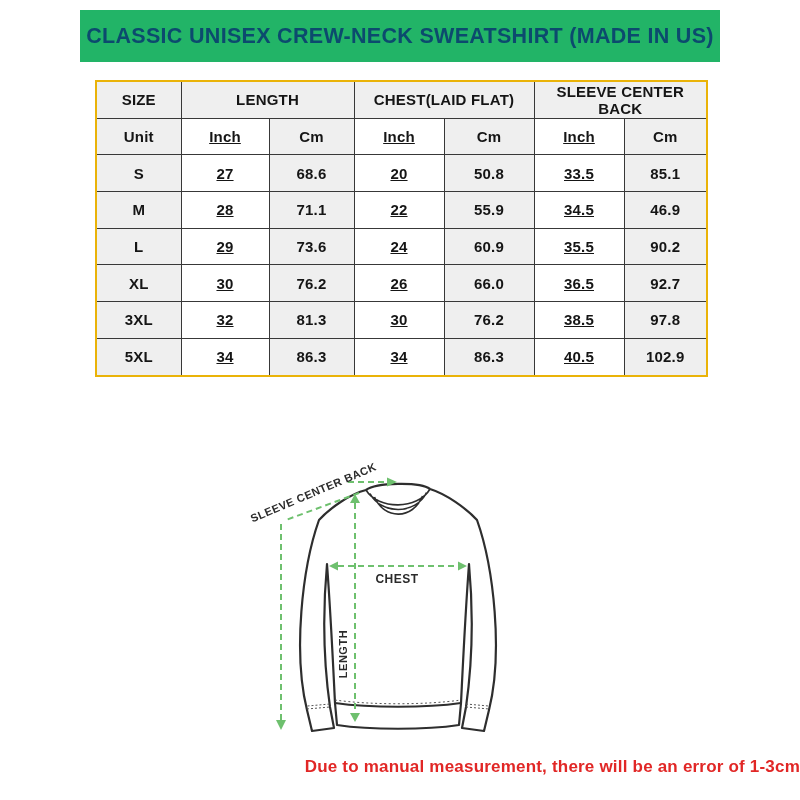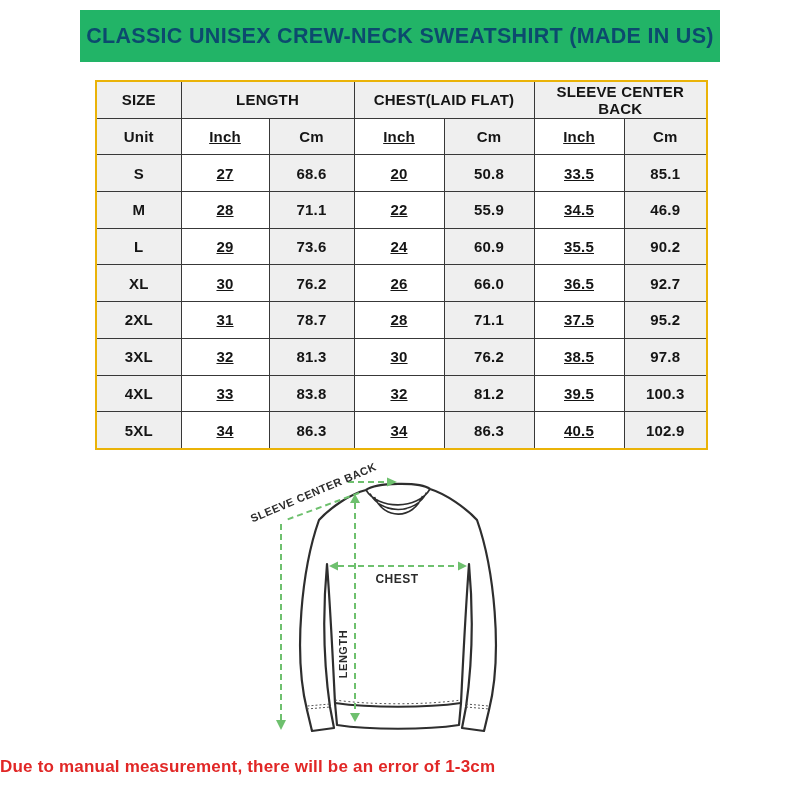--- a/index.html
+++ b/index.html
@@ -25,21 +25,21 @@
     font-size:15px;font-weight:bold;color:#151515;
     letter-spacing:.2px;
   }
   td.gray{background:#EFEFEF;}
   td.white{background:#ffffff;text-decoration:underline;}
 
   .diagram{position:absolute;left:230px;top:458px;width:340px;height:300px;}
 
   .note{
     position:absolute;left:0;top:757px;width:800px;
-    text-align:left;color:#E12726;
+    text-align:right;color:#E12726;
     font-size:17px;font-weight:bold;letter-spacing:.2px;
   }
 
   svg text{font-family:"Liberation Sans",sans-serif;font-weight:bold;fill:#2b2b2b;}
 </style>
 </head>
 <body>
 
 <div class="stage">
 
@@ -102,45 +102,27 @@
       <tr>
         <td class="gray">XL</td>
         <td class="white">30</td>
         <td class="gray">76.2</td>
         <td class="white">26</td>
         <td class="gray">66.0</td>
         <td class="white">36.5</td>
         <td class="gray">92.7</td>
       </tr>
       <tr>
-        <td class="gray">2XL</td>
-        <td class="white">31</td>
-        <td class="gray">78.7</td>
-        <td class="white">28</td>
-        <td class="gray">71.1</td>
-        <td class="white">37.5</td>
-        <td class="gray">95.2</td>
-      </tr>
-      <tr>
         <td class="gray">3XL</td>
         <td class="white">32</td>
         <td class="gray">81.3</td>
         <td class="white">30</td>
         <td class="gray">76.2</td>
         <td class="white">38.5</td>
         <td class="gray">97.8</td>
-      </tr>
-      <tr>
-        <td class="gray">4XL</td>
-        <td class="white">33</td>
-        <td class="gray">83.8</td>
-        <td class="white">32</td>
-        <td class="gray">81.2</td>
-        <td class="white">39.5</td>
-        <td class="gray">100.3</td>
       </tr>
       <tr>
         <td class="gray">5XL</td>
         <td class="white">34</td>
         <td class="gray">86.3</td>
         <td class="white">34</td>
         <td class="gray">86.3</td>
         <td class="white">40.5</td>
         <td class="gray">102.9</td>
       </tr>

